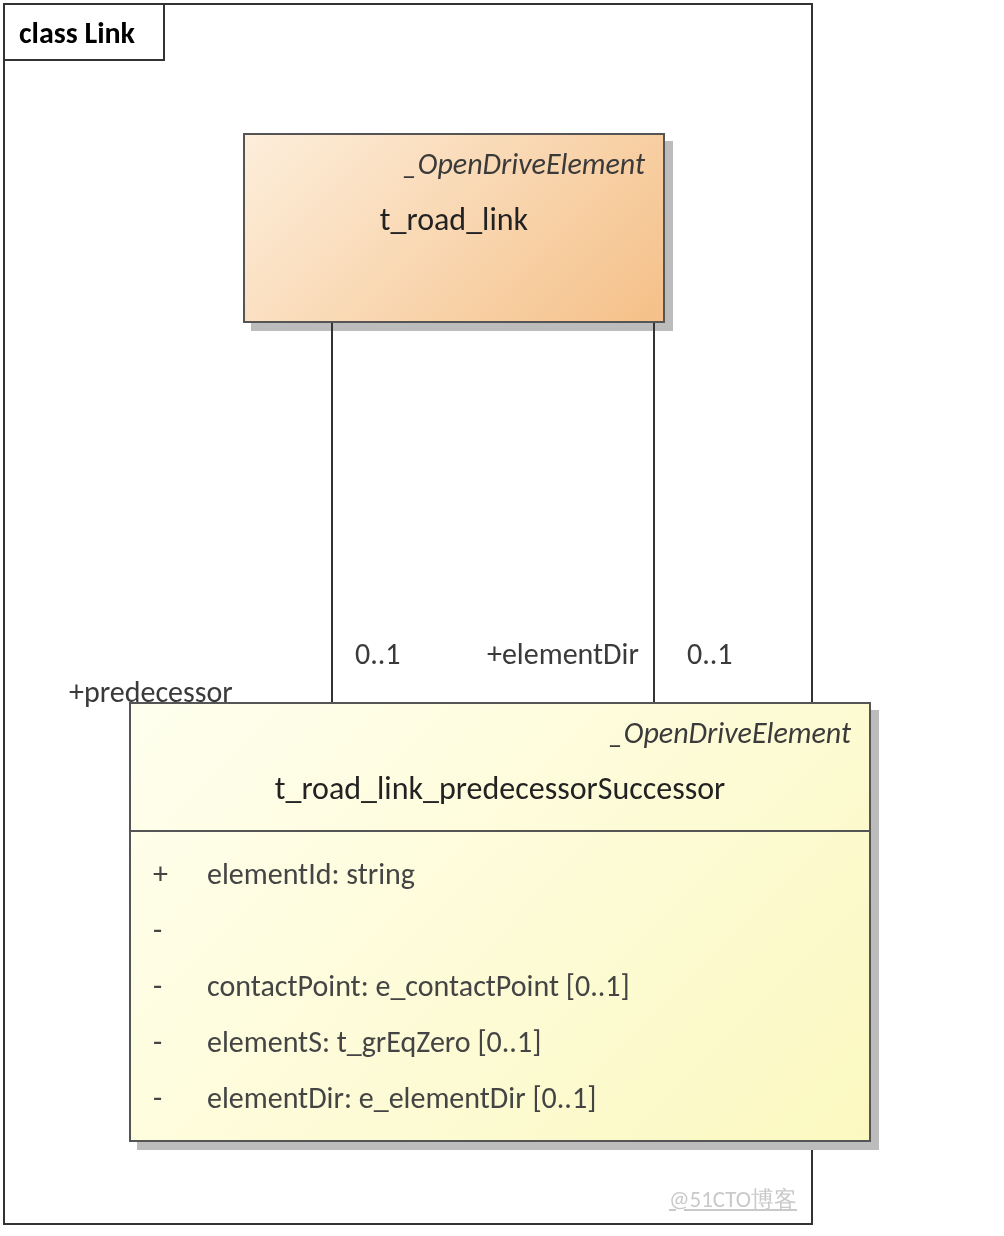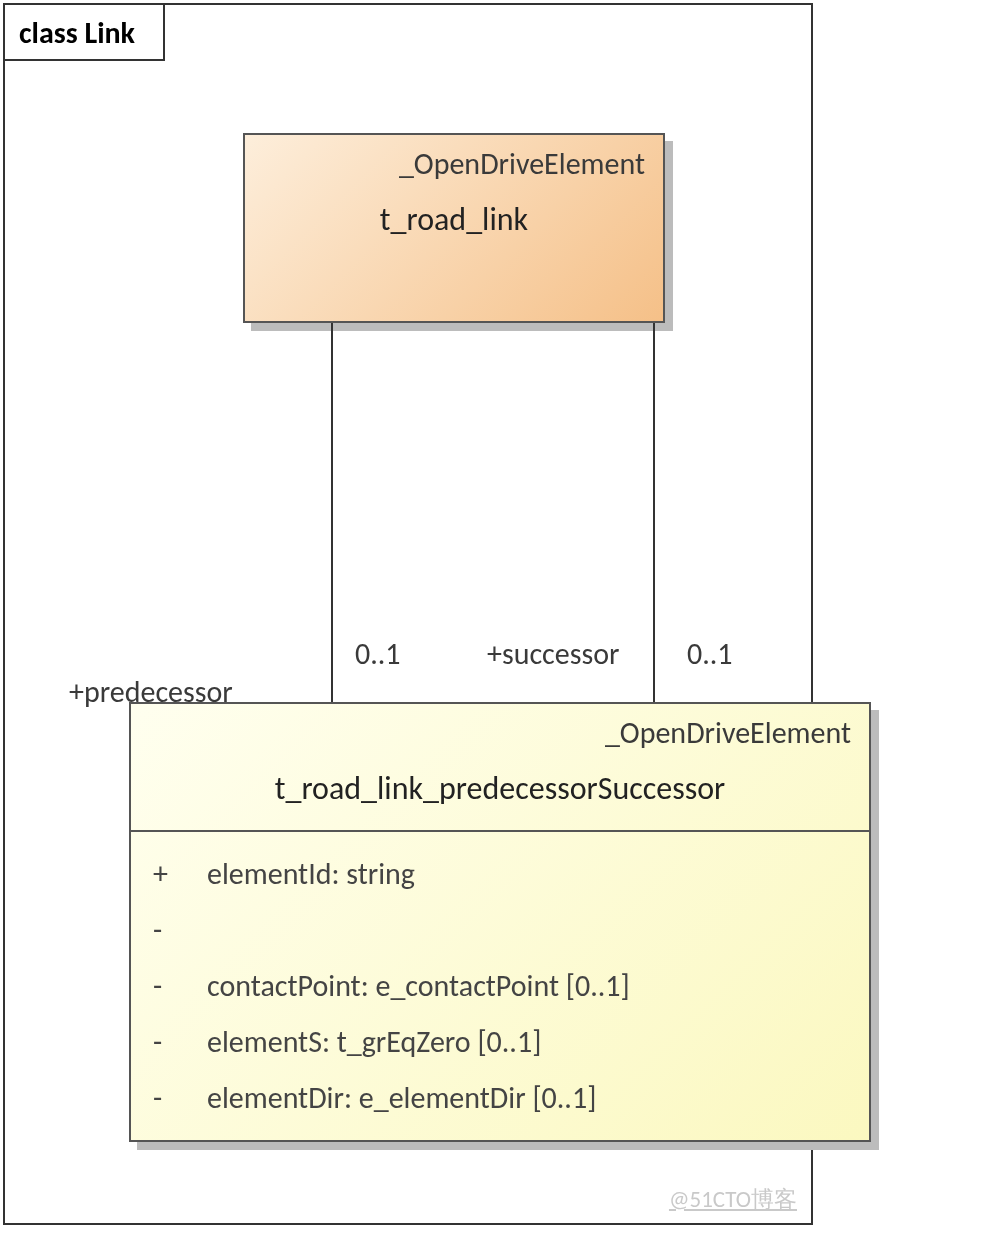--- a/index.html
+++ b/index.html
@@ -88,20 +88,21 @@
   }
   .class-bottom-shadow {
     left: 132px;
     top: 705px;
     width: 742px;
     height: 440px;
   }
 
   .stereotype {
     text-align: right;
+    font-style: italic;
     font-size: 30px;
     color: #3a3a3a;
     padding: 10px 18px 0 0;
   }
   .classname {
     text-align: center;
     font-weight: normal;
     font-size: 32px;
     color: #222;
     padding: 18px 0 22px 0;
@@ -165,21 +166,21 @@
   <div class="uml-class class-top">
     <div class="stereotype">_OpenDriveElement</div>
     <div class="classname">t_road_link</div>
   </div>
 
   <div class="conn-line line1"></div>
   <div class="conn-line line2"></div>
 
   <div class="assoc-label lbl-pred">+predecessor</div>
   <div class="assoc-label lbl-pred-mult">0..1</div>
-  <div class="assoc-label lbl-succ">+successor</div>
+  <div class="assoc-label lbl-succ">+elementDir</div>
   <div class="assoc-label lbl-succ-mult">0..1</div>
 
   <div class="uml-shadow class-bottom-shadow"></div>
   <div class="uml-class class-bottom">
     <div class="stereotype">_OpenDriveElement</div>
     <div class="classname">t_road_link_predecessorSuccessor</div>
     <div class="divider"></div>
     <div class="attrs">
       <div class="attr-row">
         <span class="attr-vis">+</span>

